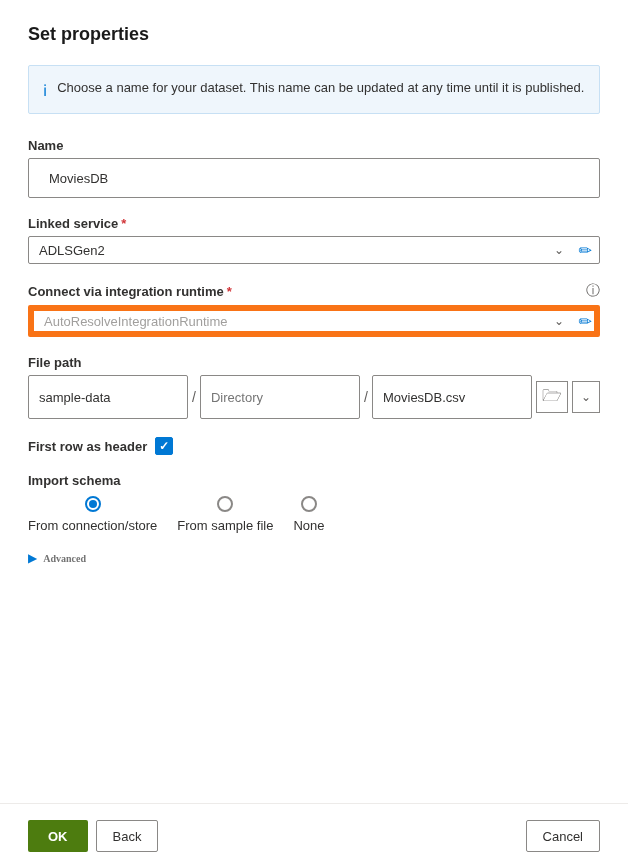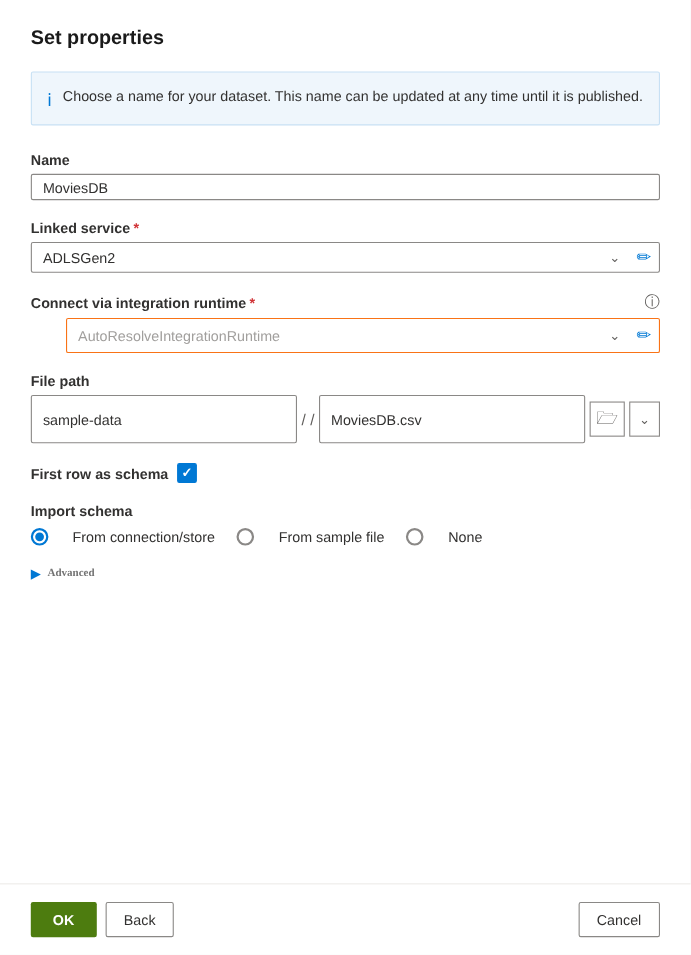--- a/index.html
+++ b/index.html
@@ -75,22 +75,22 @@
       margin-bottom: 5px;
     }
 
     .required {
       color: #d13438;
       margin-left: 3px;
     }
 
     .input-field {
       width: 100%;
-      height: 24px;
-      padding: 0 10px;
+      height: 40px;
+      padding: 0 20px;
       border: 1px solid #8a8886;
       border-radius: 2px;
       font-size: 13px;
       color: #323130;
       background: #ffffff;
       outline: none;
     }
 
     .select-field {
       width: 100%;
@@ -248,22 +248,23 @@
 
     .radio-options {
       display: flex;
       align-items: center;
       gap: 20px;
     }
 
     .radio-option {
       display: flex;
       align-items: center;
-      gap: 22px;
-      cursor: pointer;
+      gap: 6px;
+      cursor: pointer;
+      flex-direction: column;
     }
 
     .radio-circle {
       width: 16px;
       height: 16px;
       border-radius: 50%;
       border: 2px solid #8a8886;
       display: flex;
       align-items: center;
       justify-content: center;
@@ -357,27 +358,26 @@
     .integration-select-wrapper {
       position: relative;
       display: flex;
       align-items: center;
     }
 
     .integration-input {
       width: 100%;
       height: 32px;
       padding: 0 50px 0 10px;
-      border: 1px solid #f97316;
+      border: 6px solid #f97316;
       border-radius: 2px;
       font-size: 13px;
       color: #a19f9d;
       background: #ffffff;
       outline: none;
-      margin-left: 32px;
     }
 
     .integration-icons {
       position: absolute;
       right: 36px;
       display: flex;
       align-items: center;
       gap: 4px;
     }
 
@@ -436,33 +436,34 @@
           <span>✏</span>
         </button>
       </div>
     </div>
 
     <div class="file-path-group">
       <label class="form-label">File path</label>
       <div class="file-path-row">
         <input type="text" class="file-path-input" value="sample-data" style="">
         <span class="path-separator">/</span>
+        <input type="text" class="file-path-input" style="color: rgb(161, 159, 157);" placeholder="Directory">
         <span class="path-separator">/</span>
         <input type="text" class="file-path-input" value="MoviesDB.csv" style="">
         <button class="file-browse-btn" title="Browse">
           <span>🗁</span>
         </button>
         <button class="file-dropdown-btn">
           <span>⌄</span>
         </button>
       </div>
     </div>
 
     <div class="checkbox-row">
-      <label class="checkbox-label">First row as schema</label>
+      <label class="checkbox-label">First row as header</label>
       <div class="checkbox-styled">
         <span class="checkmark">✓</span>
       </div>
     </div>
 
     <div class="import-schema-group">
       <span class="import-schema-label">Import schema</span>
       <div class="radio-options">
         <div class="radio-option">
           <div class="radio-circle selected"></div>

